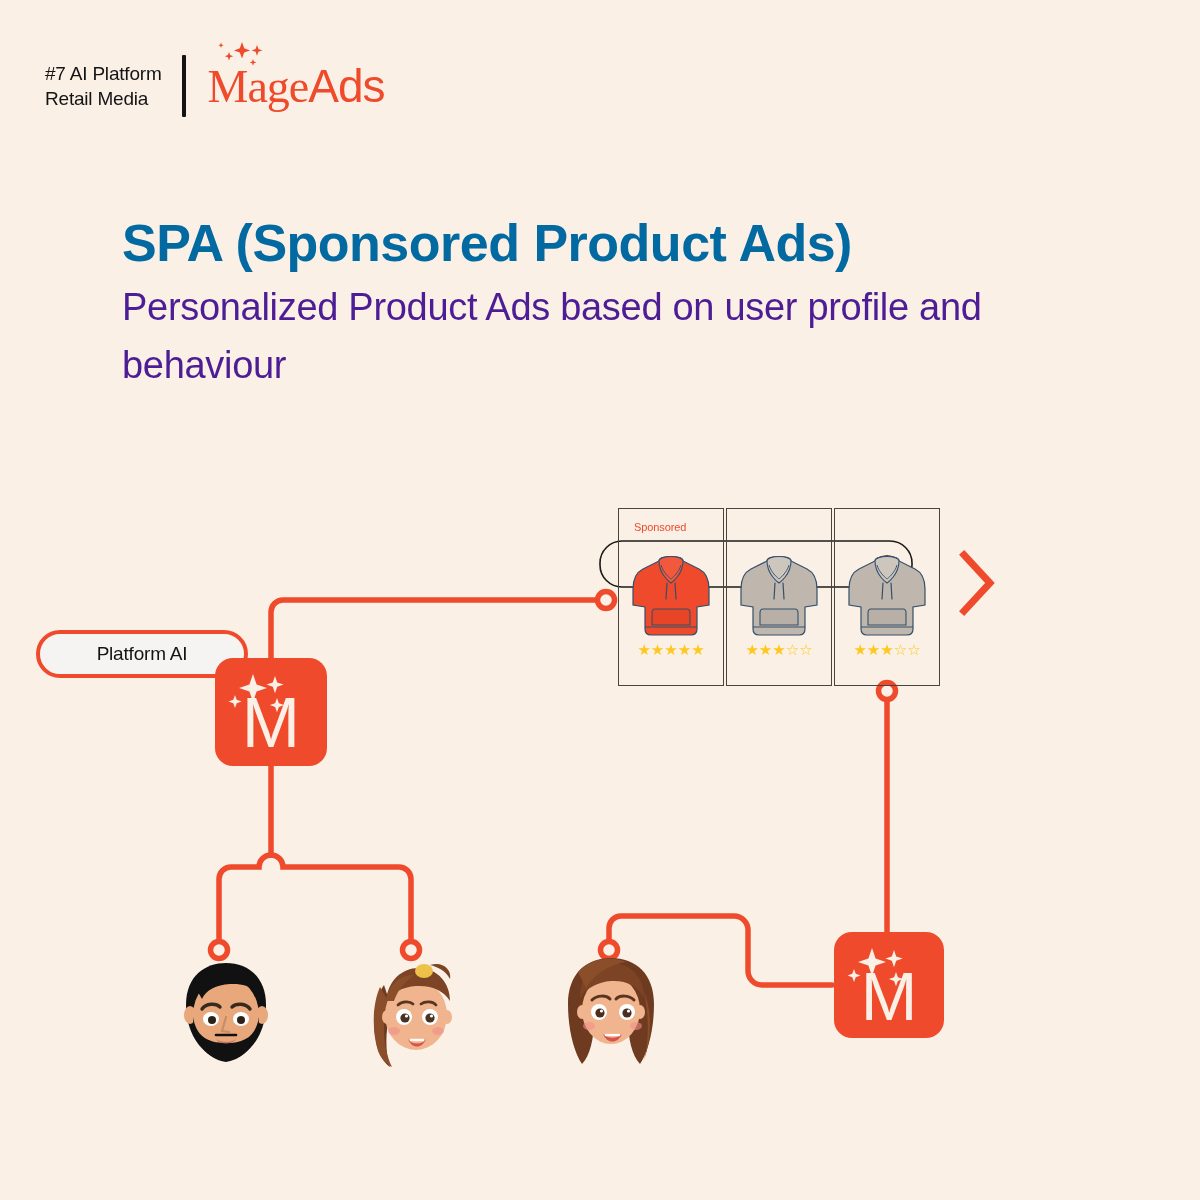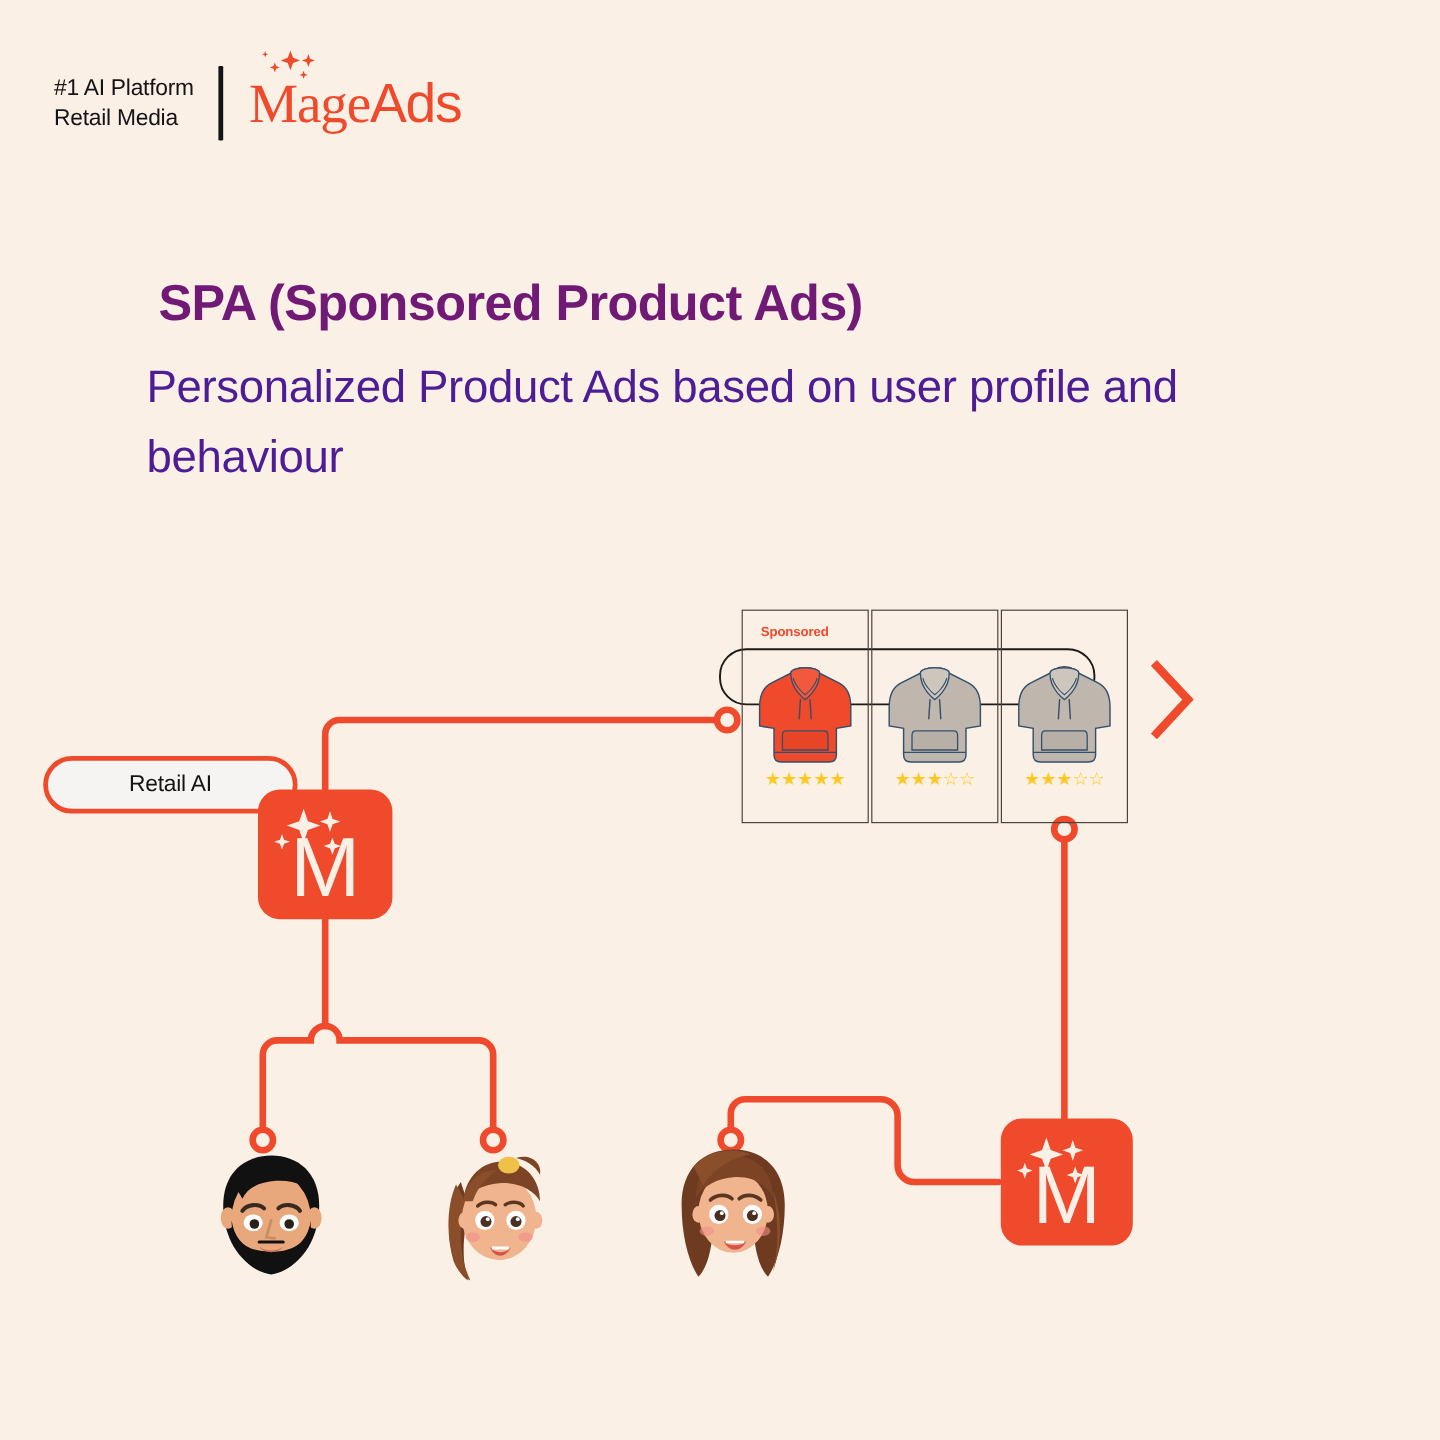--- a/index.html
+++ b/index.html
@@ -24,41 +24,41 @@
   }
   .logo-wrap{position:relative;}
   .logo-text{font-size:46px;line-height:48px;letter-spacing:-1px;color:#EE4A2B;white-space:nowrap;}
   .logo-text .lt-light{font-weight:400;font-family:Liberation Serif, serif;}
   .logo-text .lt-bold{font-weight:400;}
   .logo-sparkles{position:absolute;left:4px;top:-22px;width:60px;height:32px;}
 
   
   .title-block{position:absolute;left:122px;top:212px;width:950px;}
   .title-main{
-    font-size:42px;font-weight:700;color:#701a75;line-height:62px;
-    letter-spacing:-0.5px;margin:10px;
+    font-size:52px;font-weight:700;color:#0369a1;line-height:62px;
+    letter-spacing:-0.5px;margin:0;
   }
   .title-sub{
     font-size:38px;font-weight:400;color:#4c1d95;line-height:58px;
     letter-spacing:-0.3px;margin:4px 0 0 0;max-width:870px;
   }
 
   
   .diagram{position:absolute;left:0;top:0;width:1200px;height:1200px;}
   .diagram svg.wires{position:absolute;left:0;top:0;width:1200px;height:1200px;}
 
   
   .cards{position:absolute;left:618px;top:508px;display:flex;}
   .card{
     width:106px;height:178px;border:1.4px solid #4a4440;
     background:transparent;position:relative;box-sizing:border-box;
   }
   .card + .card{margin-left:2px;}
   .sponsored{
-    position:absolute;left:15px;top:12px;font-size:11px;font-weight:700;
+    position:absolute;left:15px;top:12px;font-size:11px;font-weight:400;
     color:#EE4A2B;letter-spacing:-0.1px;
   }
   .hoodie-slot{position:absolute;left:0;top:32px;width:100%;height:108px;
     display:flex;align-items:center;justify-content:center;}
   .stars{position:absolute;left:0;bottom:28px;width:100%;text-align:center;
     font-size:15px;line-height:15px;letter-spacing:0px;color:#FFC81E;}
 
   .chevron{position:absolute;left:958px;top:550px;width:40px;height:66px;}
 
   
@@ -91,21 +91,21 @@
   #av-man{left:172px;top:957px;width:108px;height:110px;}
   #av-girl{left:358px;top:957px;width:106px;height:112px;}
   #av-woman{left:556px;top:952px;width:110px;height:118px;}
 </style>
 </head>
 <body>
 
 <div class="stage">
 
   <div class="header">
-    <div class="tagline">#1 AI Platform
+    <div class="tagline">#7 AI Platform
 Retail Media</div>
     <div class="hdr-divider"></div>
     <div class="logo-wrap">
       <svg class="logo-sparkles" viewBox="0 0 60 32">
         <path d="M30 2 L32.2 8.2 L38 10.4 L32.2 12.6 L30 18.6 L27.8 12.6 L22 10.4 L27.8 8.2 Z" fill="#EE4A2B"></path>
         <path d="M45 5 L46.4 9 L50.4 10.4 L46.4 11.8 L45 15.8 L43.6 11.8 L39.6 10.4 L43.6 9 Z" fill="#EE4A2B"></path>
         <path d="M17 12 L18.1 15.1 L21.2 16.2 L18.1 17.3 L17 20.4 L15.9 17.3 L12.8 16.2 L15.9 15.1 Z" fill="#EE4A2B"></path>
         <path d="M41 19 L41.9 21.5 L44.4 22.4 L41.9 23.3 L41 25.8 L40.1 23.3 L37.6 22.4 L40.1 21.5 Z" fill="#EE4A2B"></path>
         <path d="M9 2.5 L9.7 4.5 L11.7 5.2 L9.7 5.9 L9 7.9 L8.3 5.9 L6.3 5.2 L8.3 4.5 Z" fill="#EE4A2B"></path>
       </svg>
@@ -196,21 +196,21 @@
         </div>
         <div class="stars">★★★☆☆</div>
       </div>
     </div>
 
     <svg class="chevron" viewBox="0 0 40 66">
       <path d="M6 5 L32 33 L6 61" fill="none" stroke="#EE4A2B" stroke-width="7" stroke-linecap="square" stroke-linejoin="miter"></path>
     </svg>
 
     <div class="ai-pill">
-      <span>Retail AI</span>
+      <span>Platform AI</span>
     </div>
 
     <div class="mtile" id="mtile-top">
       <svg class="msparks" viewBox="0 0 64 52">
         <path d="M26 4 L29.6 14.4 L40 18 L29.6 21.6 L26 32 L22.4 21.6 L12 18 L22.4 14.4 Z" fill="#FAF0E6"></path>
         <path d="M48 6 L50.2 12.4 L56.6 14.6 L50.2 16.8 L48 23.2 L45.8 16.8 L39.4 14.6 L45.8 12.4 Z" fill="#FAF0E6"></path>
         <path d="M8 25 L9.7 29.8 L14.5 31.5 L9.7 33.2 L8 38 L6.3 33.2 L1.5 31.5 L6.3 29.8 Z" fill="#FAF0E6"></path>
         <path d="M50 28 L51.9 33.2 L57.1 35.1 L51.9 37 L50 42.2 L48.1 37 L42.9 35.1 L48.1 33.2 Z" fill="#FAF0E6"></path>
       </svg>
       <div class="mletter">M</div>

